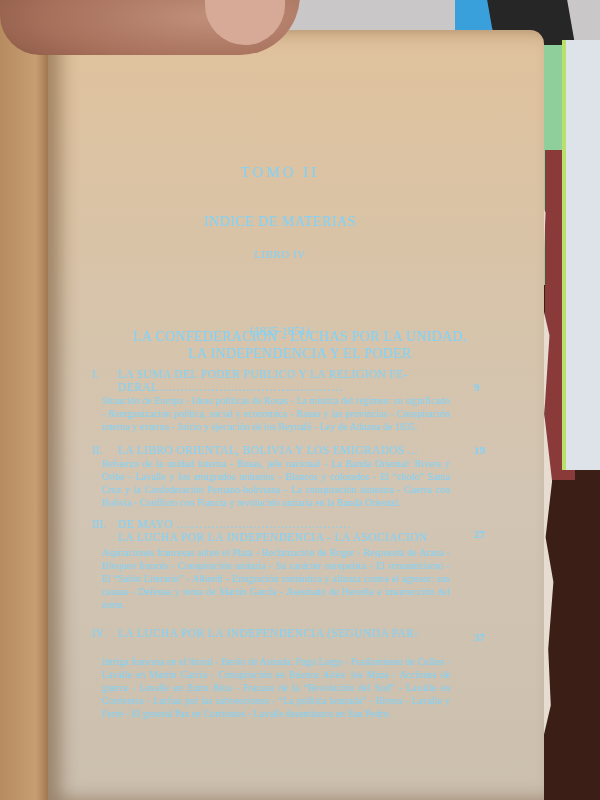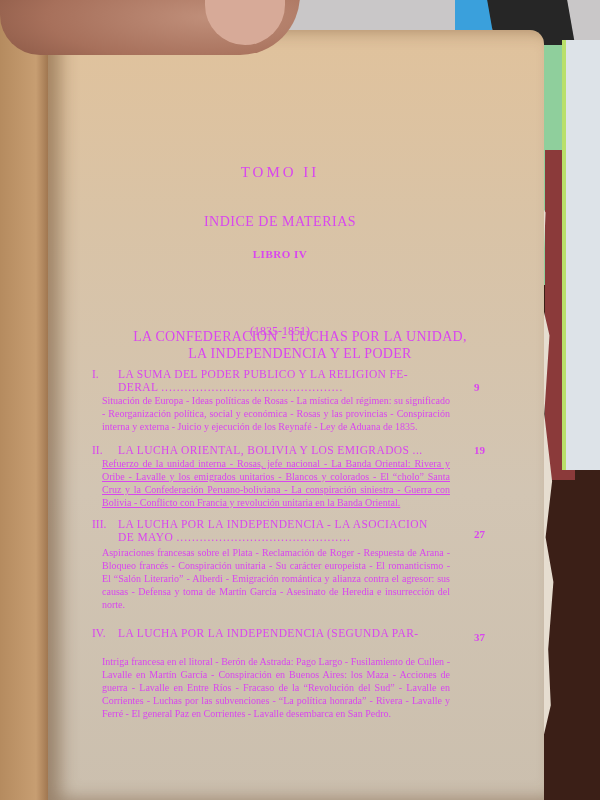--- a/index.html
+++ b/index.html
@@ -30,25 +30,25 @@
       background: #e6ddd0;
       clip-path: polygon(10% 0, 60% 4%, 45% 20%, 75% 26%, 55% 40%, 85% 52%, 60% 62%, 90% 70%, 70% 82%, 80% 92%, 40% 100%, 0 100%, 0 0);
     }
     .hand {
       position: absolute; left: 0; top: -40px; width: 300px; height: 95px;
       background: radial-gradient(ellipse at 70% 60%, #c08f7a 0%, #a7705b 55%, #7f4e3c 100%);
       border-radius: 0 0 60px 40px;
     }
     .thumbnail { position: absolute; left: 205px; top: 0; width: 80px; height: 45px; background: #d7aa98; border-radius: 0 0 40px 40px; }
 
-    .content { position: absolute; left: 0; top: 0; width: 600px; height: 800px; color: #d946ef; }
+    .content { position: absolute; left: 0; top: 0; width: 600px; height: 800px; color: #7dd3fc; }
     .center { position: absolute; left: 90px; width: 380px; text-align: center; }
     .tomo { top: 164px; font-size: 15px; letter-spacing: 3px; }
     .indice { top: 214px; font-size: 14px; letter-spacing: 0.5px; font-family: Liberation Serif, serif; }
-    .libro { top: 248px; font-size: 11px; font-weight: bold; letter-spacing: 0.5px; }
+    .libro { top: 248px; font-size: 11px; font-weight: normal; letter-spacing: 0.5px; }
     .part-title { top: 288px; left: 100px; width: 400px; font-size: 14px; line-height: 17px; letter-spacing: 0.3px; margin-top: 40px; }
     .dates { top: 324px; font-size: 12px; }
 
     .chapter { position: absolute; left: 92px; width: 400px; }
     .ch-num { position: absolute; left: 0; top: 0; width: 22px; font-size: 11.5px; }
     .ch-title { position: absolute; left: 26px; top: 0; width: 348px; font-size: 11.5px; line-height: 13px; letter-spacing: 0.4px; }
     .ch-page { position: absolute; left: 382px; top: 0; font-size: 11px; font-weight: bold; }
     .ch-summary { position: absolute; left: 10px; width: 348px; font-size: 10px; line-height: 13px; text-align: justify; }
     .dots { letter-spacing: 1px; }
     .italic { }
@@ -84,30 +84,30 @@
     <div class="ch-title">
       <div>LA SUMA DEL PODER PUBLICO Y LA RELIGION FE-</div>
       <div><span>DERAL</span> <span class="dots">...............................................</span></div>
     </div>
     <span class="ch-page" style="top:13px;">9</span>
     <div class="ch-summary" style="top:26px;">Situación de Europa - Ideas políticas de Rosas - La mística del régimen: su significado - Reorganización política, social y económica - Rosas y las provincias - Conspiración interna y externa - Juicio y ejecución de los Reynafé - Ley de Aduana de 1835.</div>
   </div>
 
   <div class="chapter" style="top:444px;">
     <span class="ch-num">II.</span>
-    <div class="ch-title">LA LUCHA ORIENTAL, BOLIVIA Y LOS EMIGRADOS ...</div>
+    <div class="ch-title">LA LIBRO ORIENTAL, BOLIVIA Y LOS EMIGRADOS ...</div>
     <span class="ch-page">19</span>
-    <div class="ch-summary" style="top:13px;text-decoration:underline;">Refuerzo de la unidad interna - Rosas, jefe nacional - La Banda Oriental: Rivera y Oribe - Lavalle y los emigrados unitarios - Blancos y colorados - El “cholo” Santa Cruz y la Confederación Peruano-boliviana - La conspiración siniestra - Guerra con Bolivia - Conflicto con Francia y revolución unitaria en la Banda Oriental.</div>
+    <div class="ch-summary" style="top:13px;">Refuerzo de la unidad interna - Rosas, jefe nacional - La Banda Oriental: Rivera y Oribe - Lavalle y los emigrados unitarios - Blancos y colorados - El “cholo” Santa Cruz y la Confederación Peruano-boliviana - La conspiración siniestra - Guerra con Bolivia - Conflicto con Francia y revolución unitaria en la Banda Oriental.</div>
   </div>
 
   <div class="chapter" style="top:518px;">
     <span class="ch-num">III.</span>
     <div class="ch-title">
+      <div><span>DE MAYO</span> <span class="dots">.............................................</span></div>
       <div>LA LUCHA POR LA INDEPENDENCIA - LA ASOCIACION</div>
-      <div><span>DE MAYO</span> <span class="dots">.............................................</span></div>
     </div>
     <span class="ch-page" style="top:10px;">27</span>
     <div class="ch-summary" style="top:28px;">Aspiraciones francesas sobre el Plata - Reclamación de Roger - Respuesta de Arana - Bloqueo francés - Conspiración unitaria - Su carácter europeista - El romanticismo - El “Salón Literario” - Alberdi - Emigración romántica y alianza contra el agresor: sus causas - Defensa y toma de Martín García - Asesinato de Heredia e insurrección del norte.</div>
   </div>
 
   <div class="chapter" style="top:627px;">
     <span class="ch-num">IV.</span>
     <div class="ch-title">
       <div><span>LA LUCHA POR LA INDEPENDENCIA (</span><span class="italic">SEGUNDA PAR-</span></div>
     </div>

